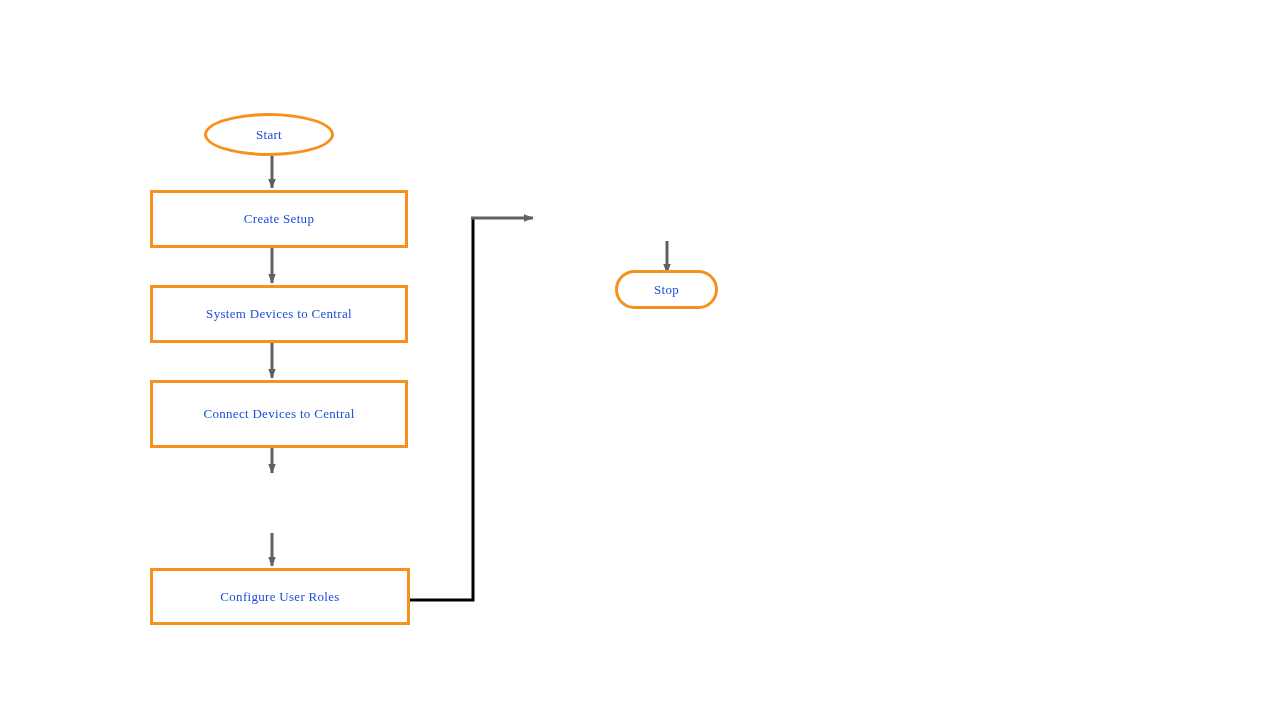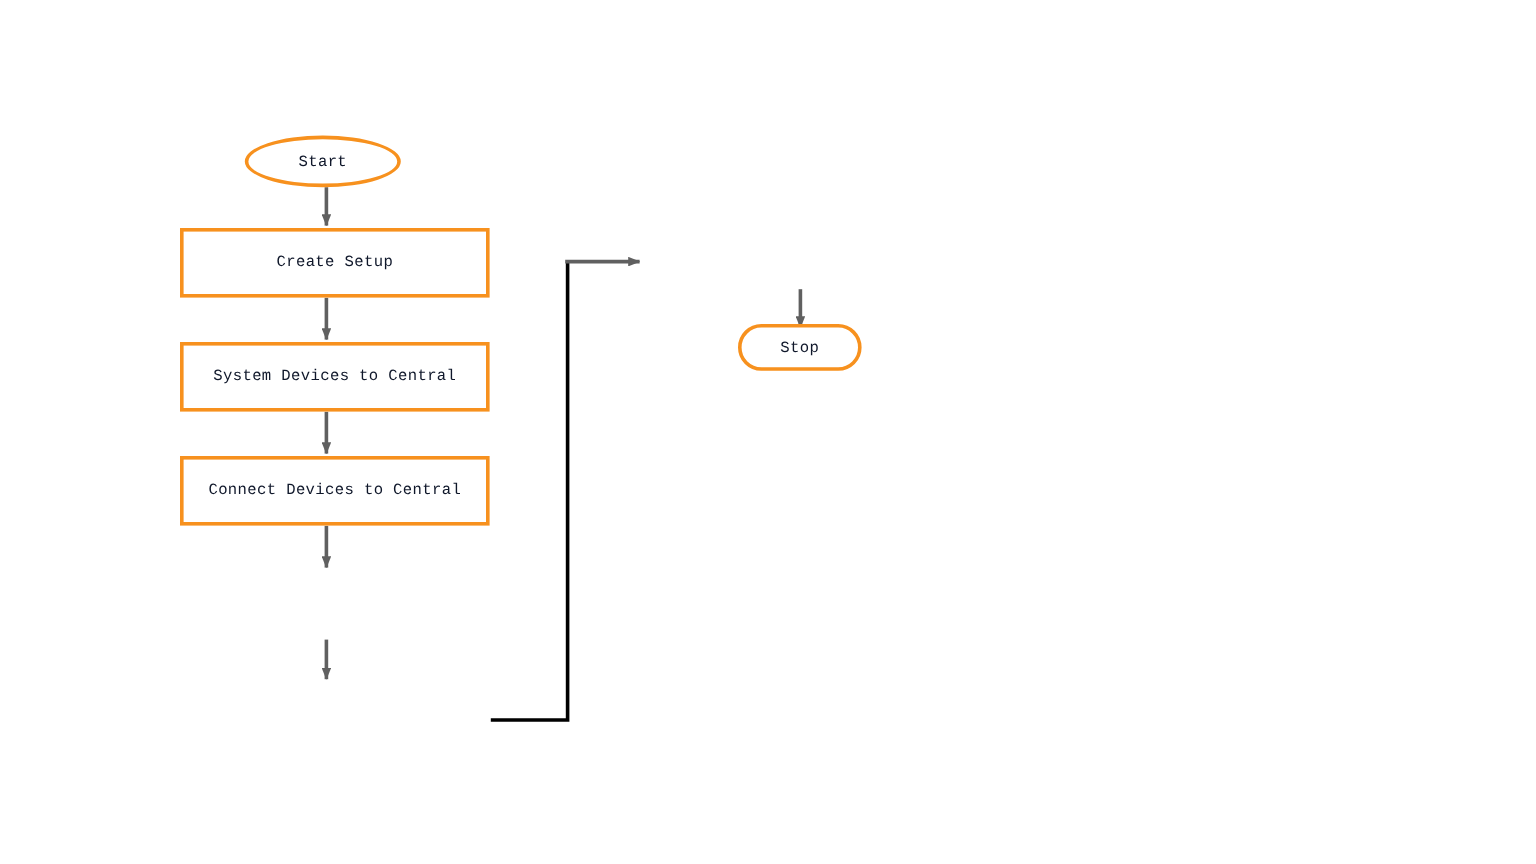--- a/index.html
+++ b/index.html
@@ -22,23 +22,23 @@
     position: absolute;
     box-sizing: border-box;
     background: #ffffff;
     border: 3px solid #F7911E;
     display: flex;
     align-items: center;
     justify-content: center;
     text-align: center;
   }
   .node-label {
-    font-family: Liberation Mono, monospace;
+    font-family: Liberation Serif, serif;
     font-size: 13px;
-    color: #0f172a;
+    color: #1d4ed8;
     letter-spacing: 0.3px;
     line-height: 1.2;
     white-space: nowrap;
   }
   .node.terminator-ellipse {
     border-radius: 50%;
   }
   .node.terminator-round {
     border-radius: 20px;
   }
@@ -102,24 +102,27 @@
   </div>
 
   <div class="node process" style="left:150px; top:190px; width:258px; height:58px;">
     <span class="node-label">Create Setup</span>
   </div>
 
   <div class="node process" style="left:150px; top:285px; width:258px; height:58px;">
     <span class="node-label">System Devices to Central</span>
   </div>
 
-  <div class="node process" style="left:150px; top:380px; width:258px; height:58px;">
+  <div class="node process" style="left:150px; top:380px; width:258px; height:68px;">
     <span class="node-label">Connect Devices to Central</span>
   </div>
 
 
+  <div class="node process" style="left:150px; top:568px; width:260px; height:57px;">
+    <span class="node-label">Configure User Roles</span>
+  </div>
 
 
   <div class="node terminator-round" style="left:615px; top:270px; width:103px; height:39px;">
     <span class="node-label">Stop</span>
   </div>
 
 </div>
 
 </body></html>

